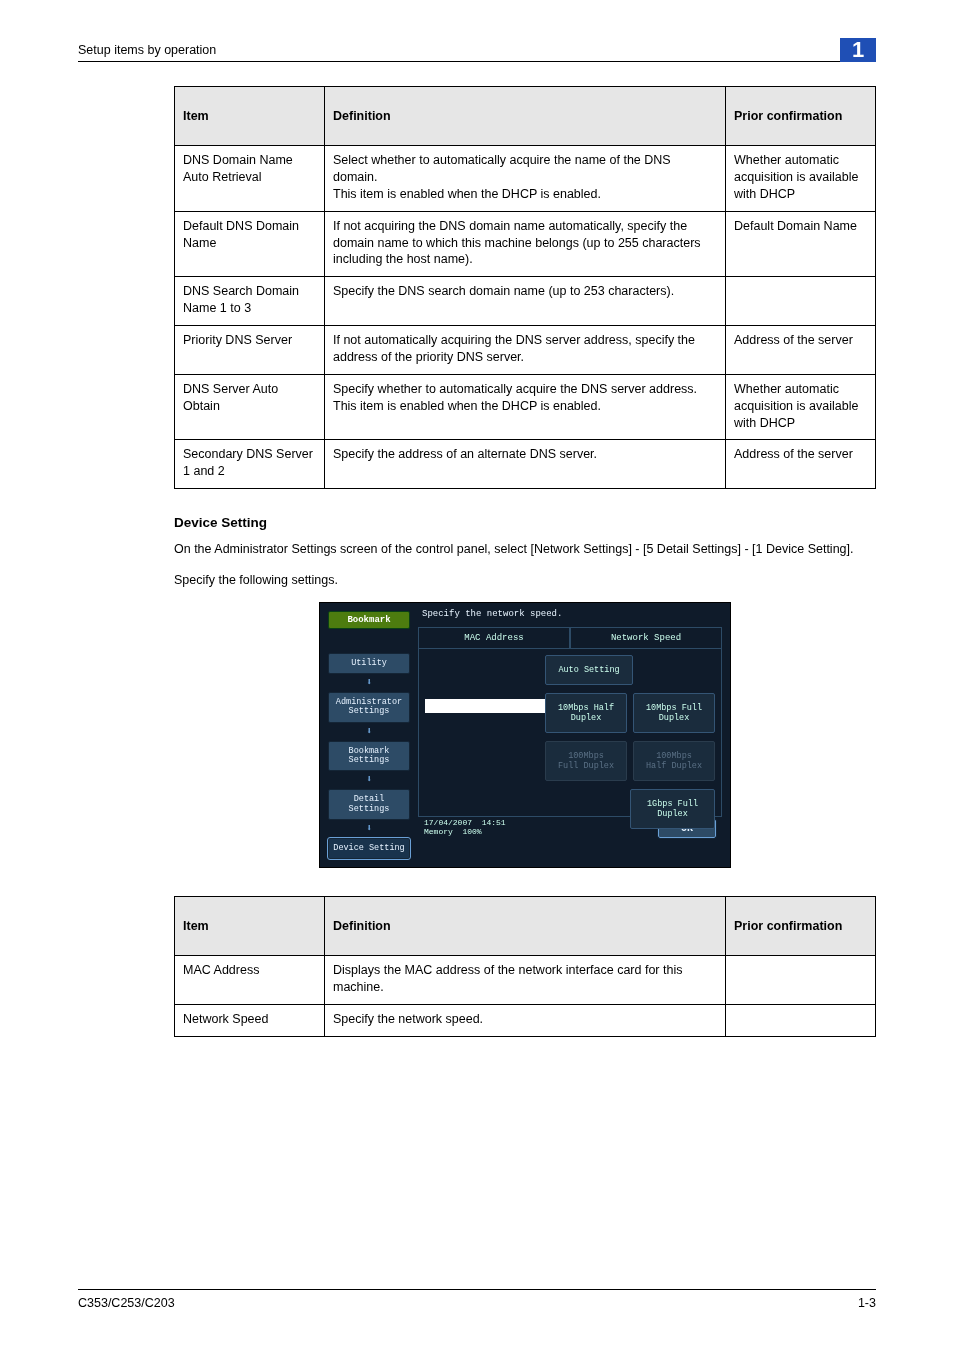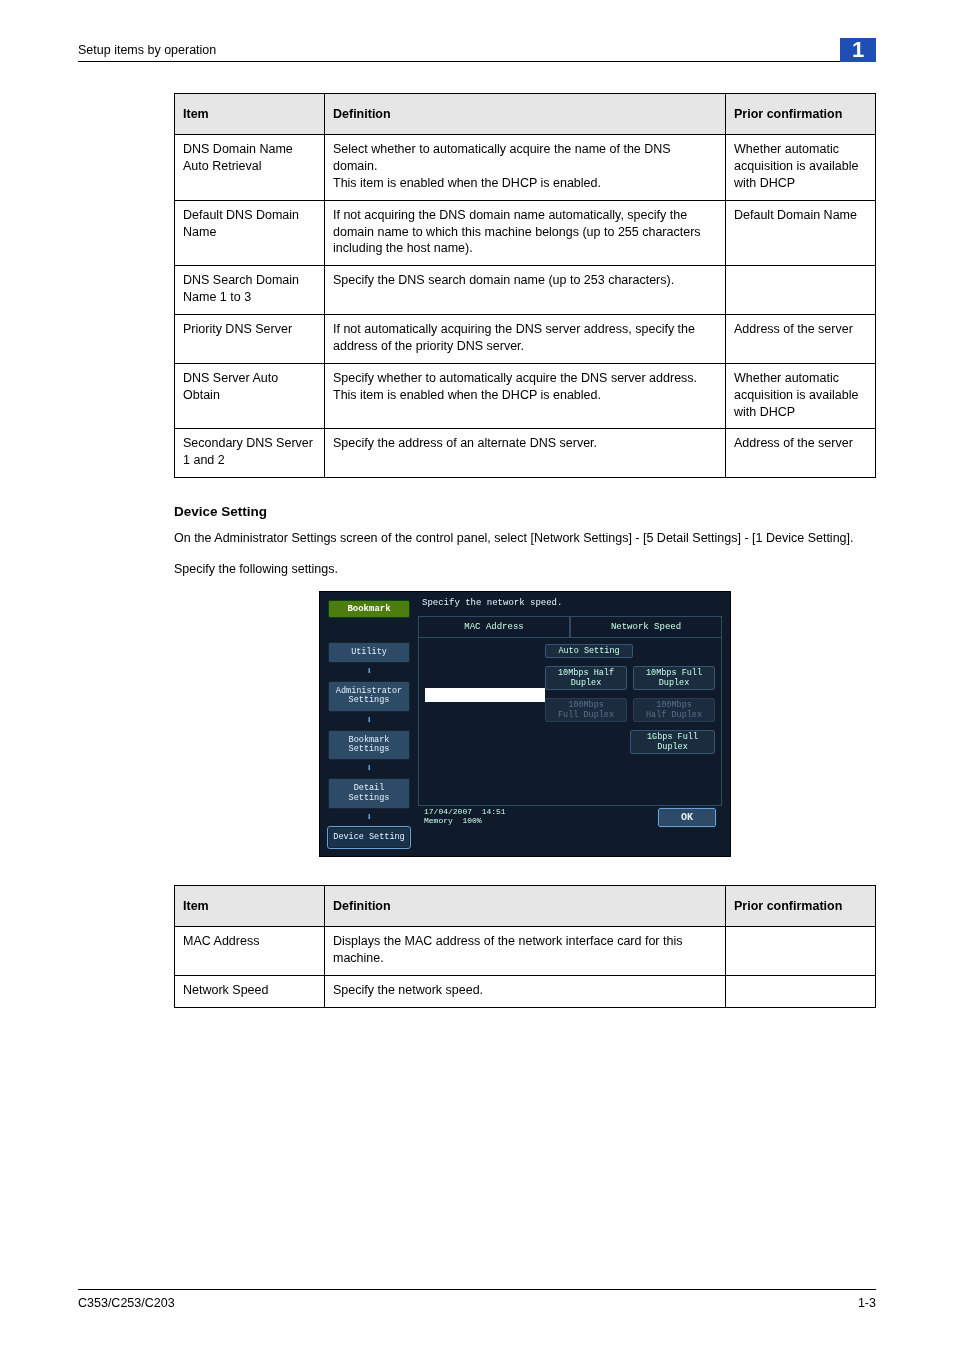--- a/index.html
+++ b/index.html
@@ -14,21 +14,21 @@
     position: relative;
   }
   .page {
     padding: 38px 78px 0 78px;
   }
   .header-row {
     display: flex;
     justify-content: space-between;
     align-items: flex-end;
     border-bottom: 1px solid #000;
-    margin-bottom: 31px;
+    margin-bottom: 24px;
   }
   .header-left {
     font-size: 12.5px;
     padding-bottom: 4px;
   }
   .header-right-box {
     width: 36px;
     height: 24px;
     background: #1f4fb5;
     color: #fff;
@@ -44,21 +44,21 @@
   }
   table.info {
     border-collapse: collapse;
     width: 100%;
     font-size: 12.5px;
   }
   table.info th {
     text-align: left;
     background: #e6e6e6;
     border: 1px solid #000;
-    padding: 13px 8px;
+    padding: 22px 8px;
     font-weight: bold;
   }
   table.info td {
     border: 1px solid #000;
     padding: 6px 8px 8px 8px;
     vertical-align: top;
     line-height: 1.35;
     margin-left: 45px;
   }
   .col-item { width: 150px; }
@@ -178,21 +178,21 @@
     position: absolute;
     right: 6px;
     top: 6px;
     width: 170px;
   }
   .p-spd-btn {
     background: #1a2c3d;
     border: 1px solid #345575;
     color: #cfe;
     text-align: center;
-    padding: 1px 2px;
+    padding: 9px 2px;
     margin-bottom: 8px;
     border-radius: 2px;
     font-size: 8.5px;
   }
   .p-spd-row {
     display: flex;
     gap: 6px;
     margin-bottom: 8px;
   }
   .p-spd-row .p-spd-btn { flex: 1; margin-bottom: 0; }

